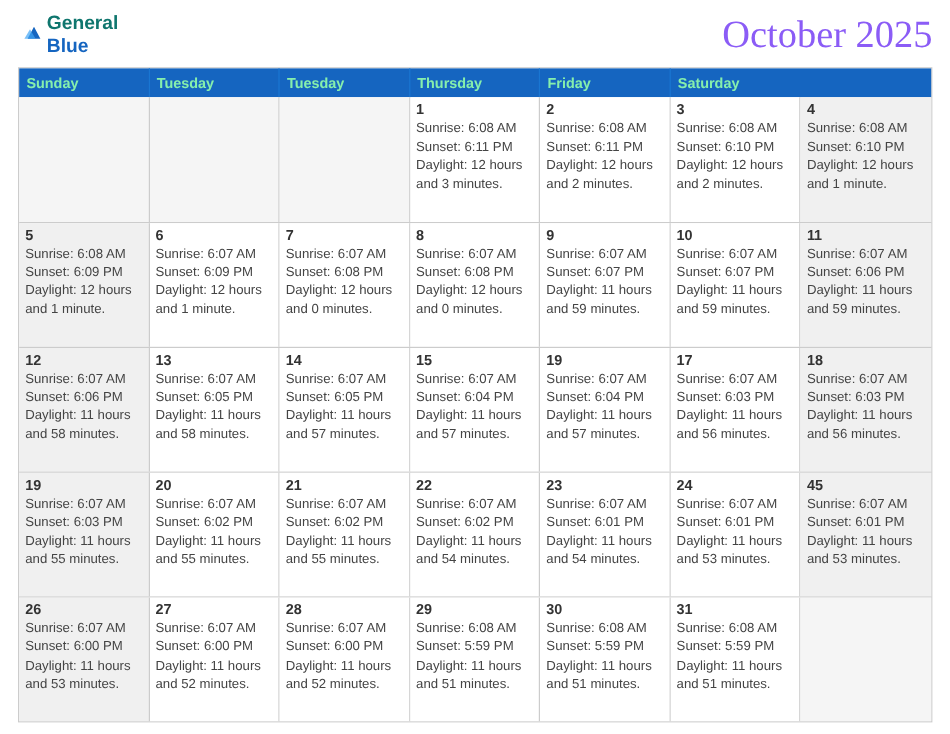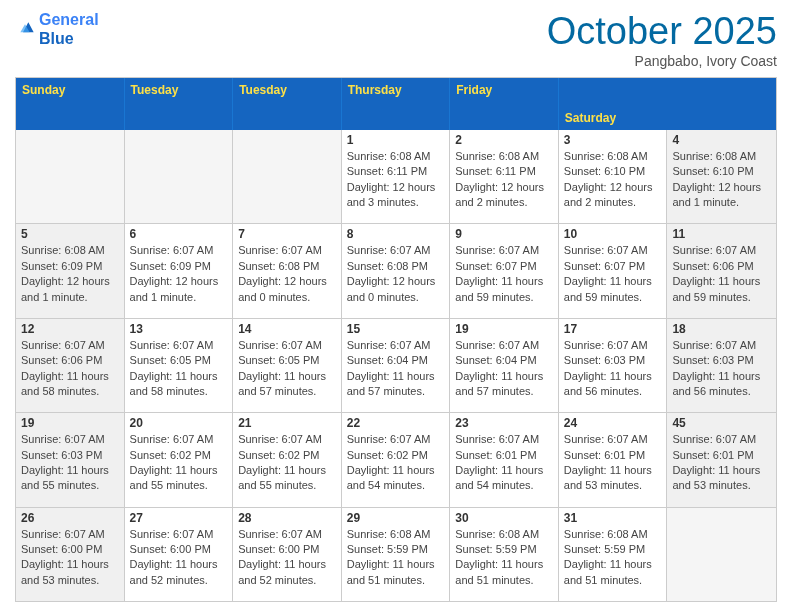--- a/index.html
+++ b/index.html
@@ -26,58 +26,59 @@
     .logo {
       display: flex;
       align-items: center;
       gap: 4px;
     }
     .logo-text {
       font-size: 16px;
       font-weight: bold;
       line-height: 1.2;
     }
-    .logo-general { color: #3b82f6; }
+    .logo-general { color: #0f766e; }
     .logo-blue { color: #1565c0; }
     .logo-icon {
       width: 20px;
       height: 20px;
     }
     .title-block {
       text-align: right;
     }
     .month-title {
-      font-size: 38px;
+      font-size: 32px;
       font-weight: normal;
-      color: #0369a1;
+      color: #8b5cf6;
+      font-family: Liberation Serif, serif;
     }
     .subtitle {
       font-size: 14px;
       color: #555;
     }
     .calendar {
       flex: 1;
       display: flex;
       flex-direction: column;
       border: 1px solid #ccc;
     }
     .cal-header {
       display: grid;
       grid-template-columns: repeat(7, 1fr);
       background: #1565c0;
     }
     .cal-header-cell {
-      color: #fde047;
+      color: #86efac;
       font-size: 12px;
       font-weight: bold;
       padding: 5px 6px;
       text-align: left;
       border-right: 1px solid #1976d2;
     }
-    .cal-header-cell:last-child { border-right: none; margin-top: 28px; }
+    .cal-header-cell:last-child { border-right: none; }
     .cal-body {
       display: flex;
       flex-direction: column;
       flex: 1;
     }
     .cal-row {
       display: grid;
       grid-template-columns: repeat(7, 1fr);
       flex: 1;
       border-top: 1px solid #ccc;
@@ -117,21 +118,20 @@
         <polygon points="20,5 28,20 12,20" fill="#1565c0"></polygon>
         <polygon points="15,8 22,20 8,20" fill="#42a5f5" opacity="0.7"></polygon>
       </svg>
       <div class="logo-text">
         <span class="logo-general">General</span><br>
         <span class="logo-blue">Blue</span>
       </div>
     </div>
     <div class="title-block">
       <div class="month-title">October 2025</div>
-      <div class="subtitle">Pangbabo, Ivory Coast</div>
     </div>
   </div>
 
   <div class="calendar">
     <div class="cal-header">
     <div class="cal-header-cell">Sunday</div>
         <div class="cal-header-cell">Tuesday</div>
         <div class="cal-header-cell">Tuesday</div>
         <div class="cal-header-cell">Thursday</div>
         <div class="cal-header-cell">Friday</div>

